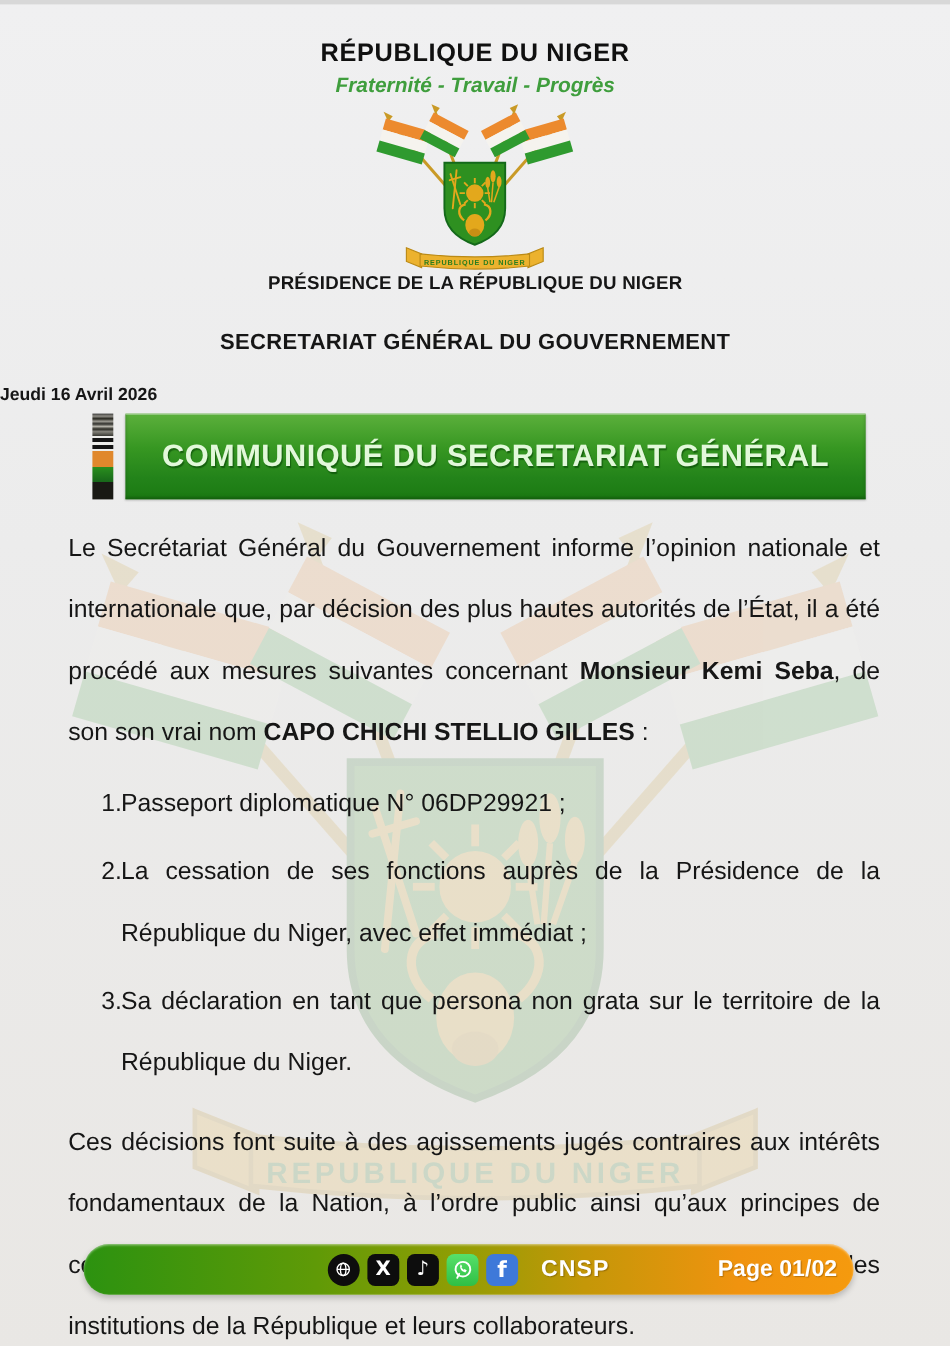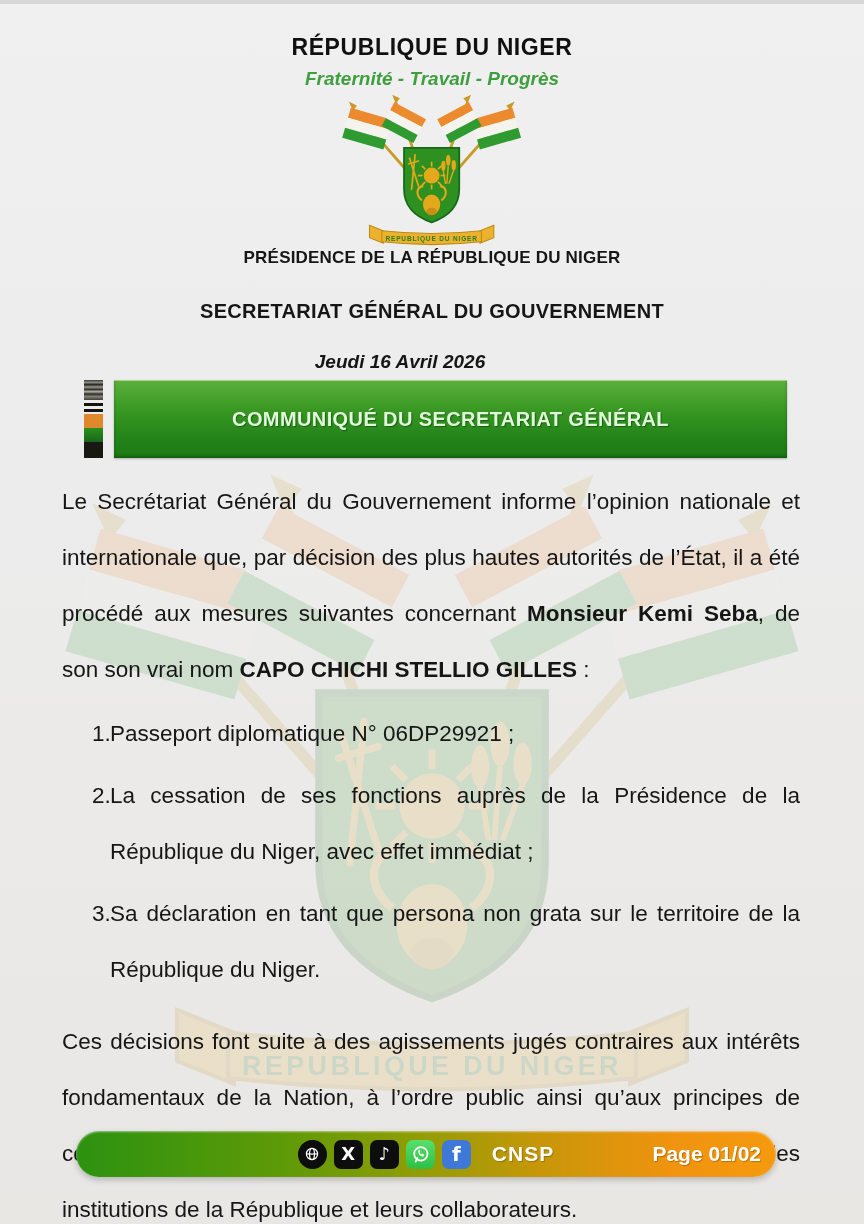--- a/index.html
+++ b/index.html
@@ -17,42 +17,42 @@
     position:absolute;left:50%;top:468px;transform:translateX(-50%);
     width:850px;height:623px;opacity:0.15;z-index:0;pointer-events:none;
   }
   .content{position:relative;z-index:1;}
   .country{padding-top:30px;text-align:center;font-size:23px;font-weight:800;letter-spacing:0.6px;color:#101010;}
   .motto{margin-top:7px;text-align:center;font-size:19px;font-weight:700;font-style:italic;color:#3f9e3d;}
   .arms-wrap{margin-top:4px;text-align:center;height:152px;}
   .arms-wrap svg{height:152px;}
   .presidency{margin-top:2px;text-align:center;font-size:17px;font-weight:800;letter-spacing:0.2px;}
   .secretariat{margin-top:32px;text-align:center;font-size:20px;font-weight:800;letter-spacing:0.3px;}
-  .date-line{margin:28px 64px 0 0;text-align:center;font-size:19px;font-weight:800;font-style:italic;}
+  .date-line{margin:28px 64px 0 0;text-align:left;font-size:16px;font-weight:800;}
   .banner-row{margin-top:7px;display:flex;align-items:stretch;padding-left:84px;height:78px;}
   .side-emblem{
     width:19px;height:78px;margin-right:11px;
     background:linear-gradient(180deg,
       #3a3a38 0%, #8f8d86 3%, #26261f 6%, #9c9a92 9%, #30302c 12%,
       #b3b1a8 15%, #2a2a24 18%, #84827a 21%, #3a3a34 26%,
       #ededea 26%, #ededea 29%, #141414 29%, #141414 33%,
       #ededea 33%, #ededea 37%, #141414 37%, #141414 41%,
       #ededea 41%, #ededea 44%,
       #e0882c 44%, #e0882c 62%,
       #2a8f1e 62%, #17661a 80%,
       #191914 80%, #191914 100%);
   }
   .banner{
     flex:0 0 673px;
     background:linear-gradient(180deg,#5cb03c 0%,#379722 40%,#23831a 75%,#1b7a12 100%);
     box-shadow:inset 0 1px 0 rgba(255,255,255,.45), inset 0 -2px 3px rgba(0,40,0,.35), 0 1px 2px rgba(0,0,0,.25);
     display:flex;flex-direction:column;align-items:center;justify-content:center;
   }
   .banner div{
-    color:#e2f8da;font-size:20px;font-weight:800;letter-spacing:0.4px;line-height:32px;
+    color:#e2f8da;font-size:28px;font-weight:800;letter-spacing:0.4px;line-height:32px;
     text-shadow:1px 1px 1px rgba(0,60,0,.55);
   }
   .bodytext{margin:16px 64px 0 62px;font-size:22.5px;line-height:56px;}
   .para{text-align:justify;}
   .para b{font-weight:800;}
   .list{margin-top:8px;}
   .list-item{position:relative;padding-left:48px;margin-bottom:6px;}
   .list-item .num{position:absolute;left:30px;top:0;}
   .li-text{text-align:justify;}
   .closing{margin-top:16px;}

